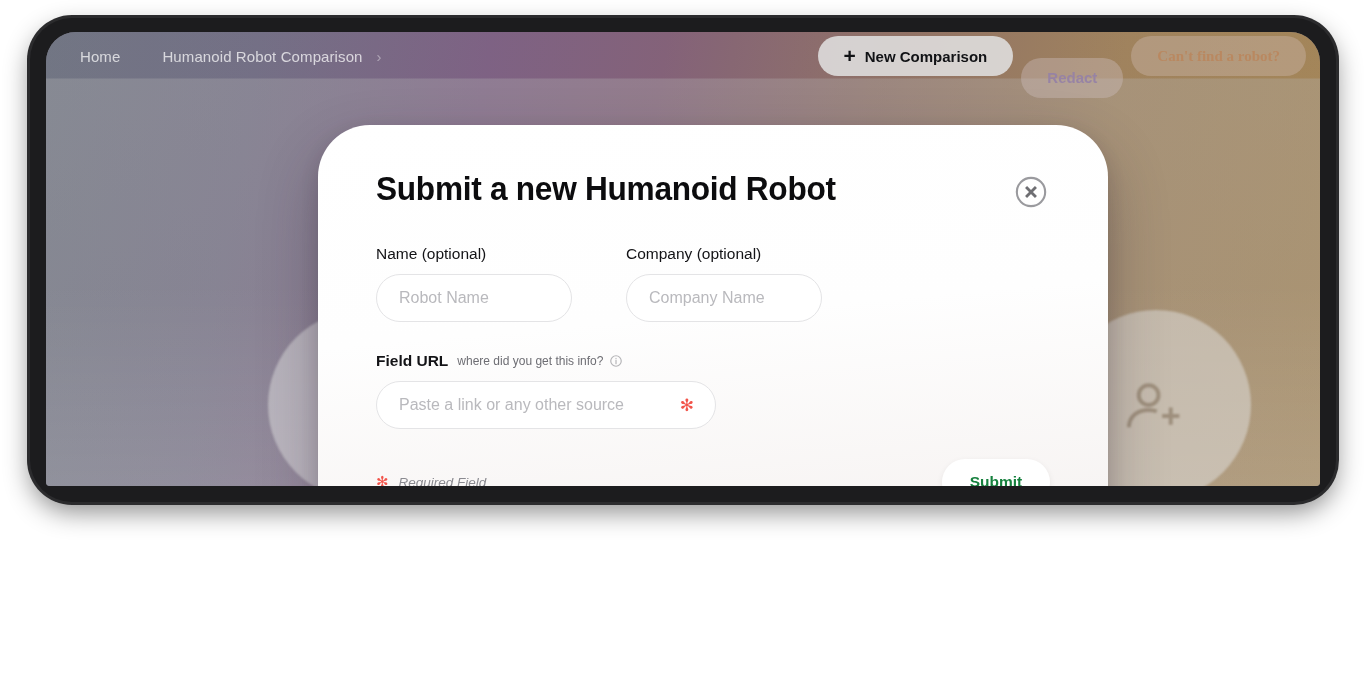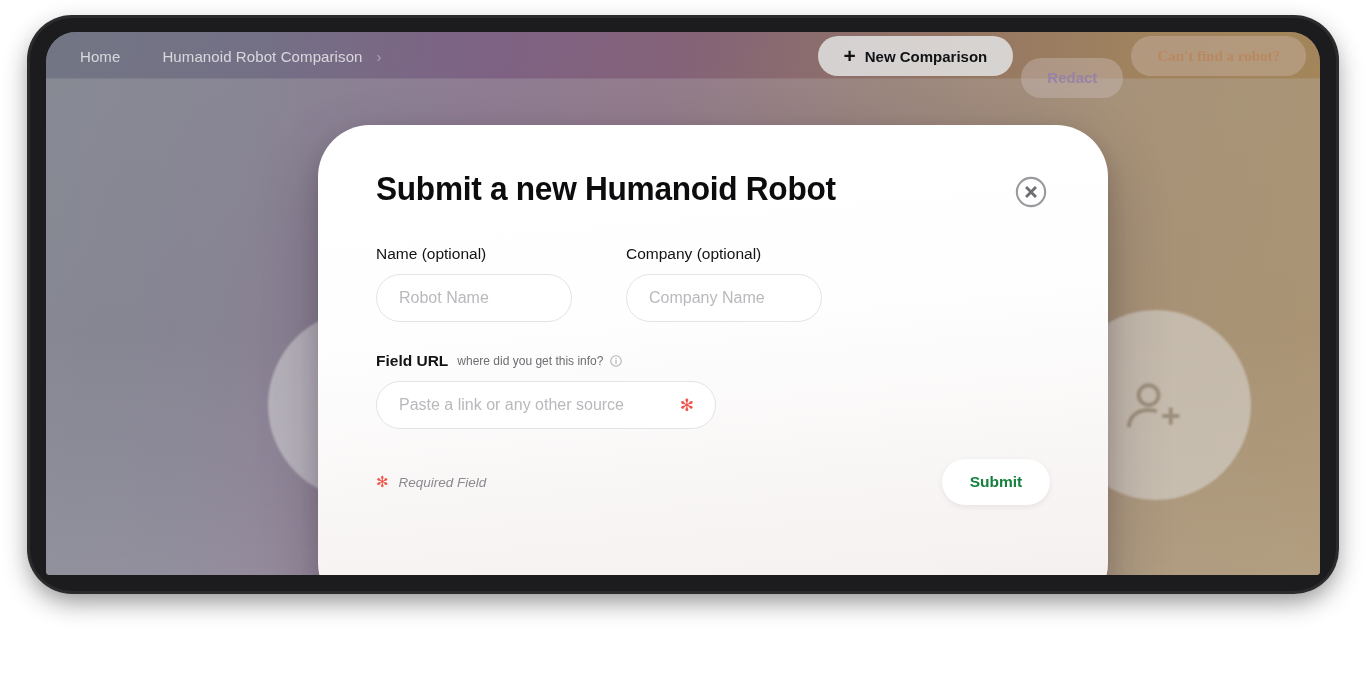--- a/index.html
+++ b/index.html
@@ -12,21 +12,21 @@
     background: #ffffff;
     font-family: "Liberation Sans", sans-serif;
   }
 
   
   #device-frame {
     position: absolute;
     left: 30px;
     top: 18px;
     width: 1306px;
-    height: 573px;
+    height: 484px;
     background: #1c1c1e;
     border-radius: 42px;
     box-shadow: 0 0 0 3px #2b2b2d, 0 10px 26px rgba(0,0,0,.45);
     padding: 14px 16px 16px 16px;
   }
 
   #screen {
     position: relative;
     width: 100%;
     height: 100%;

